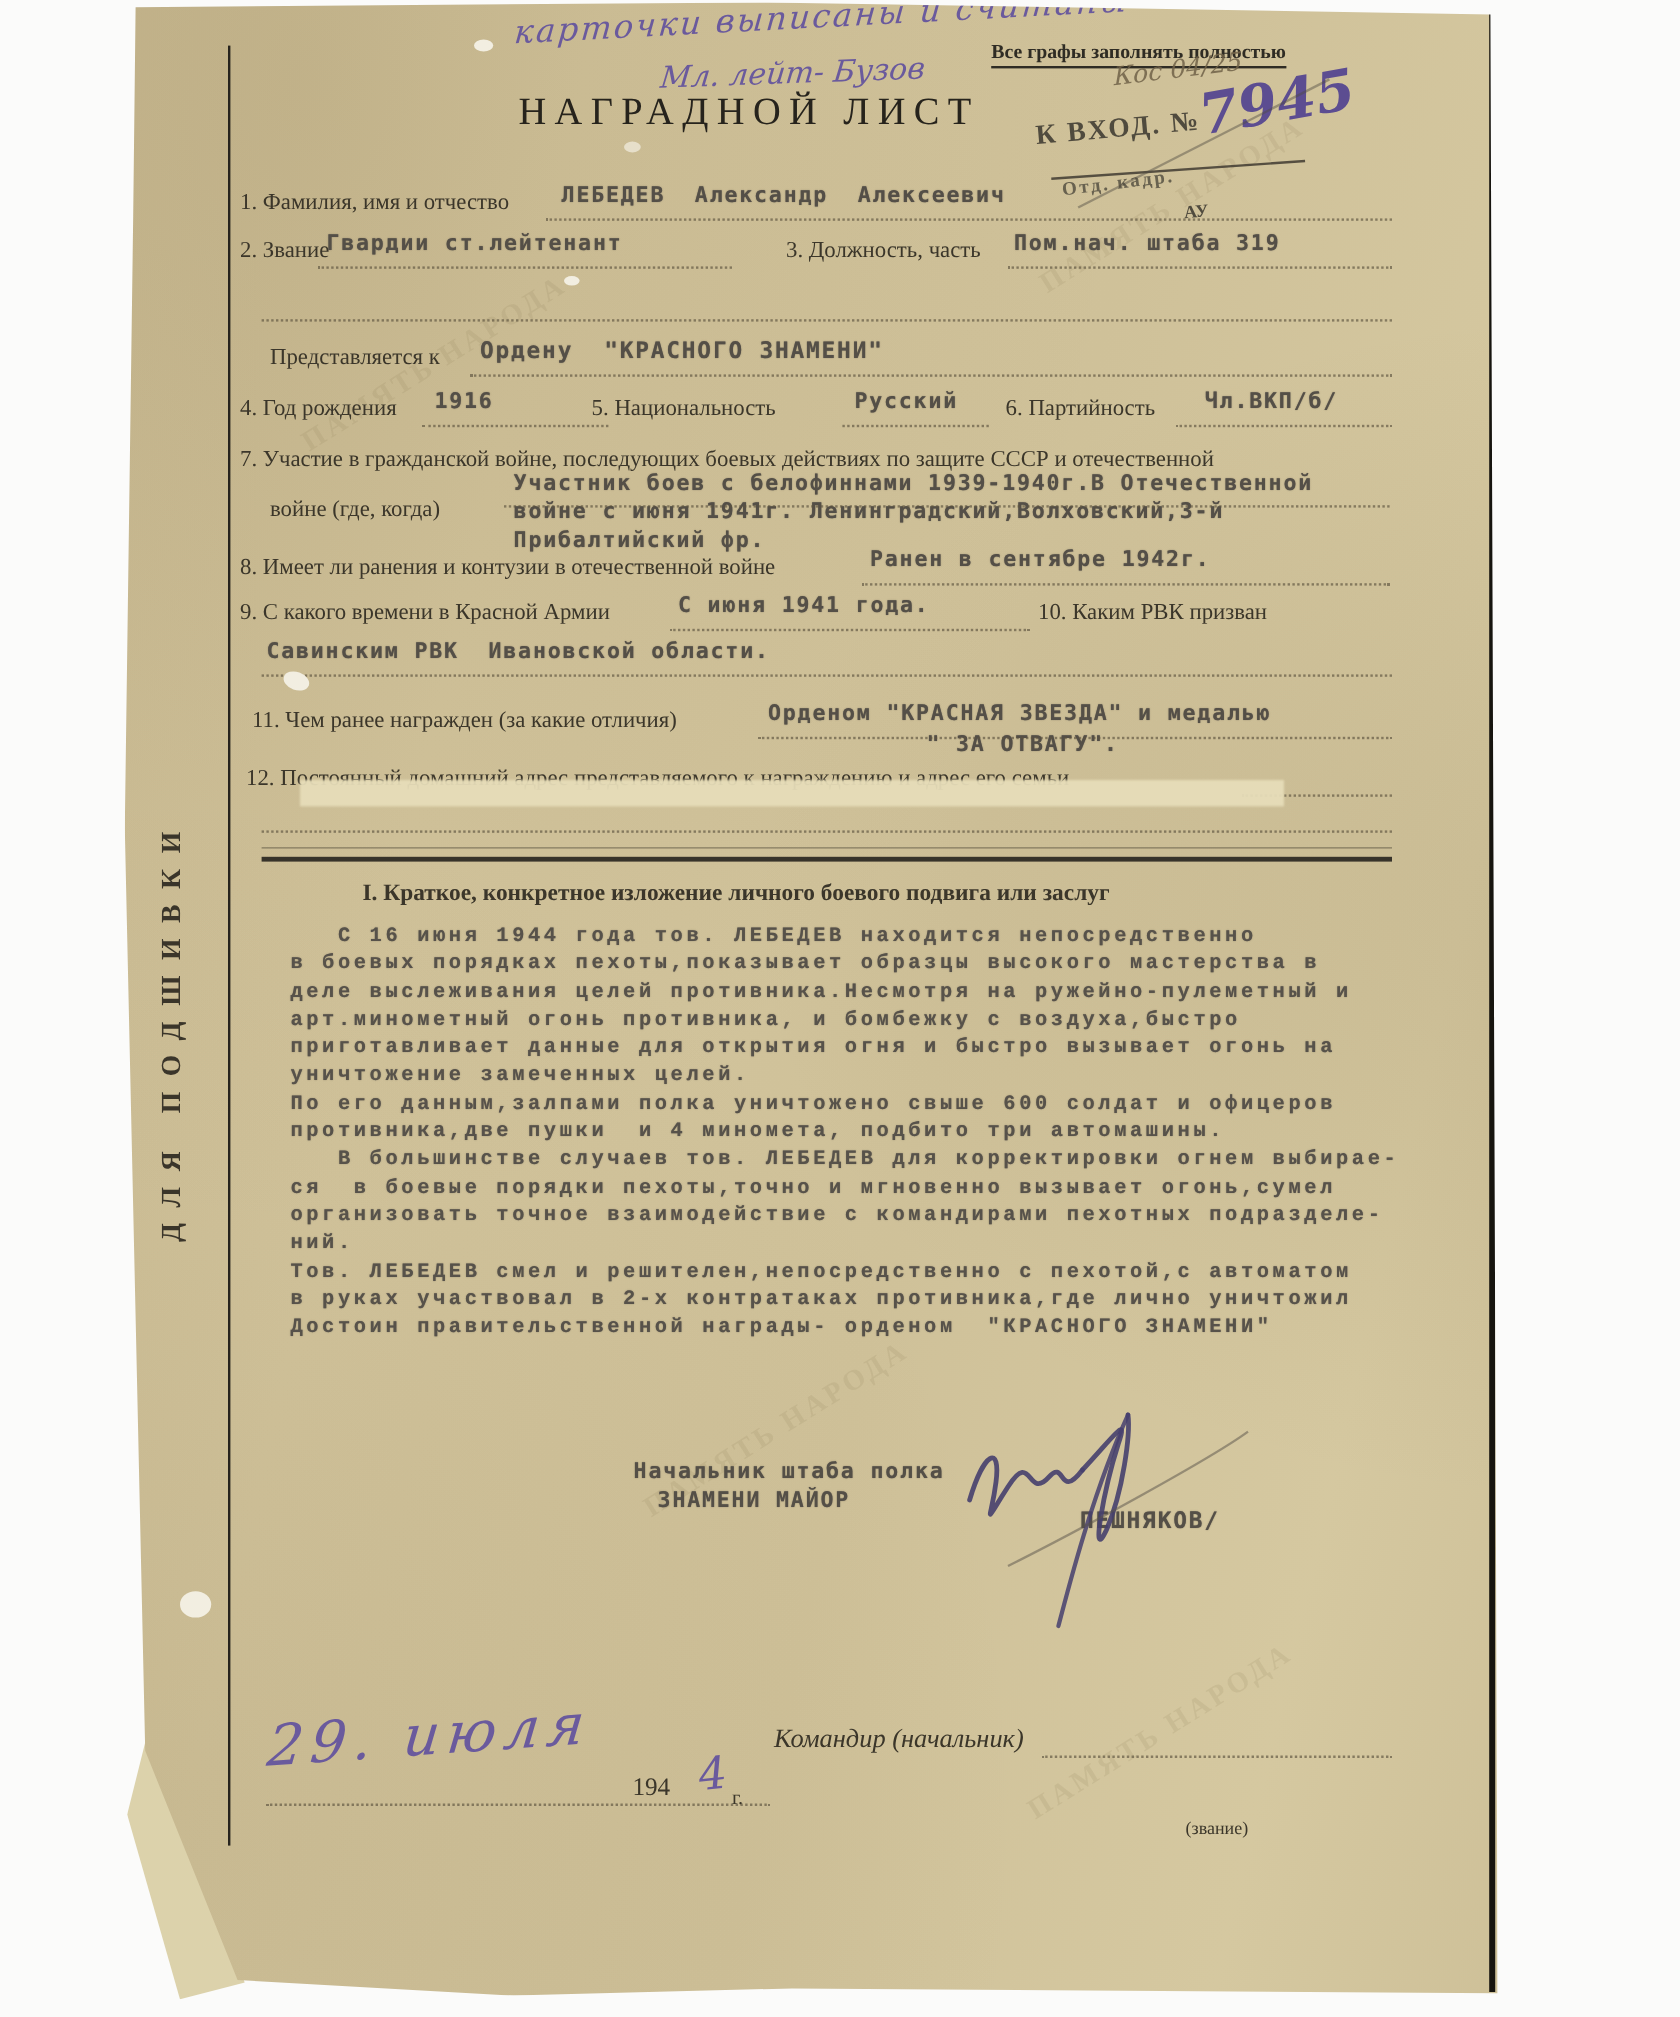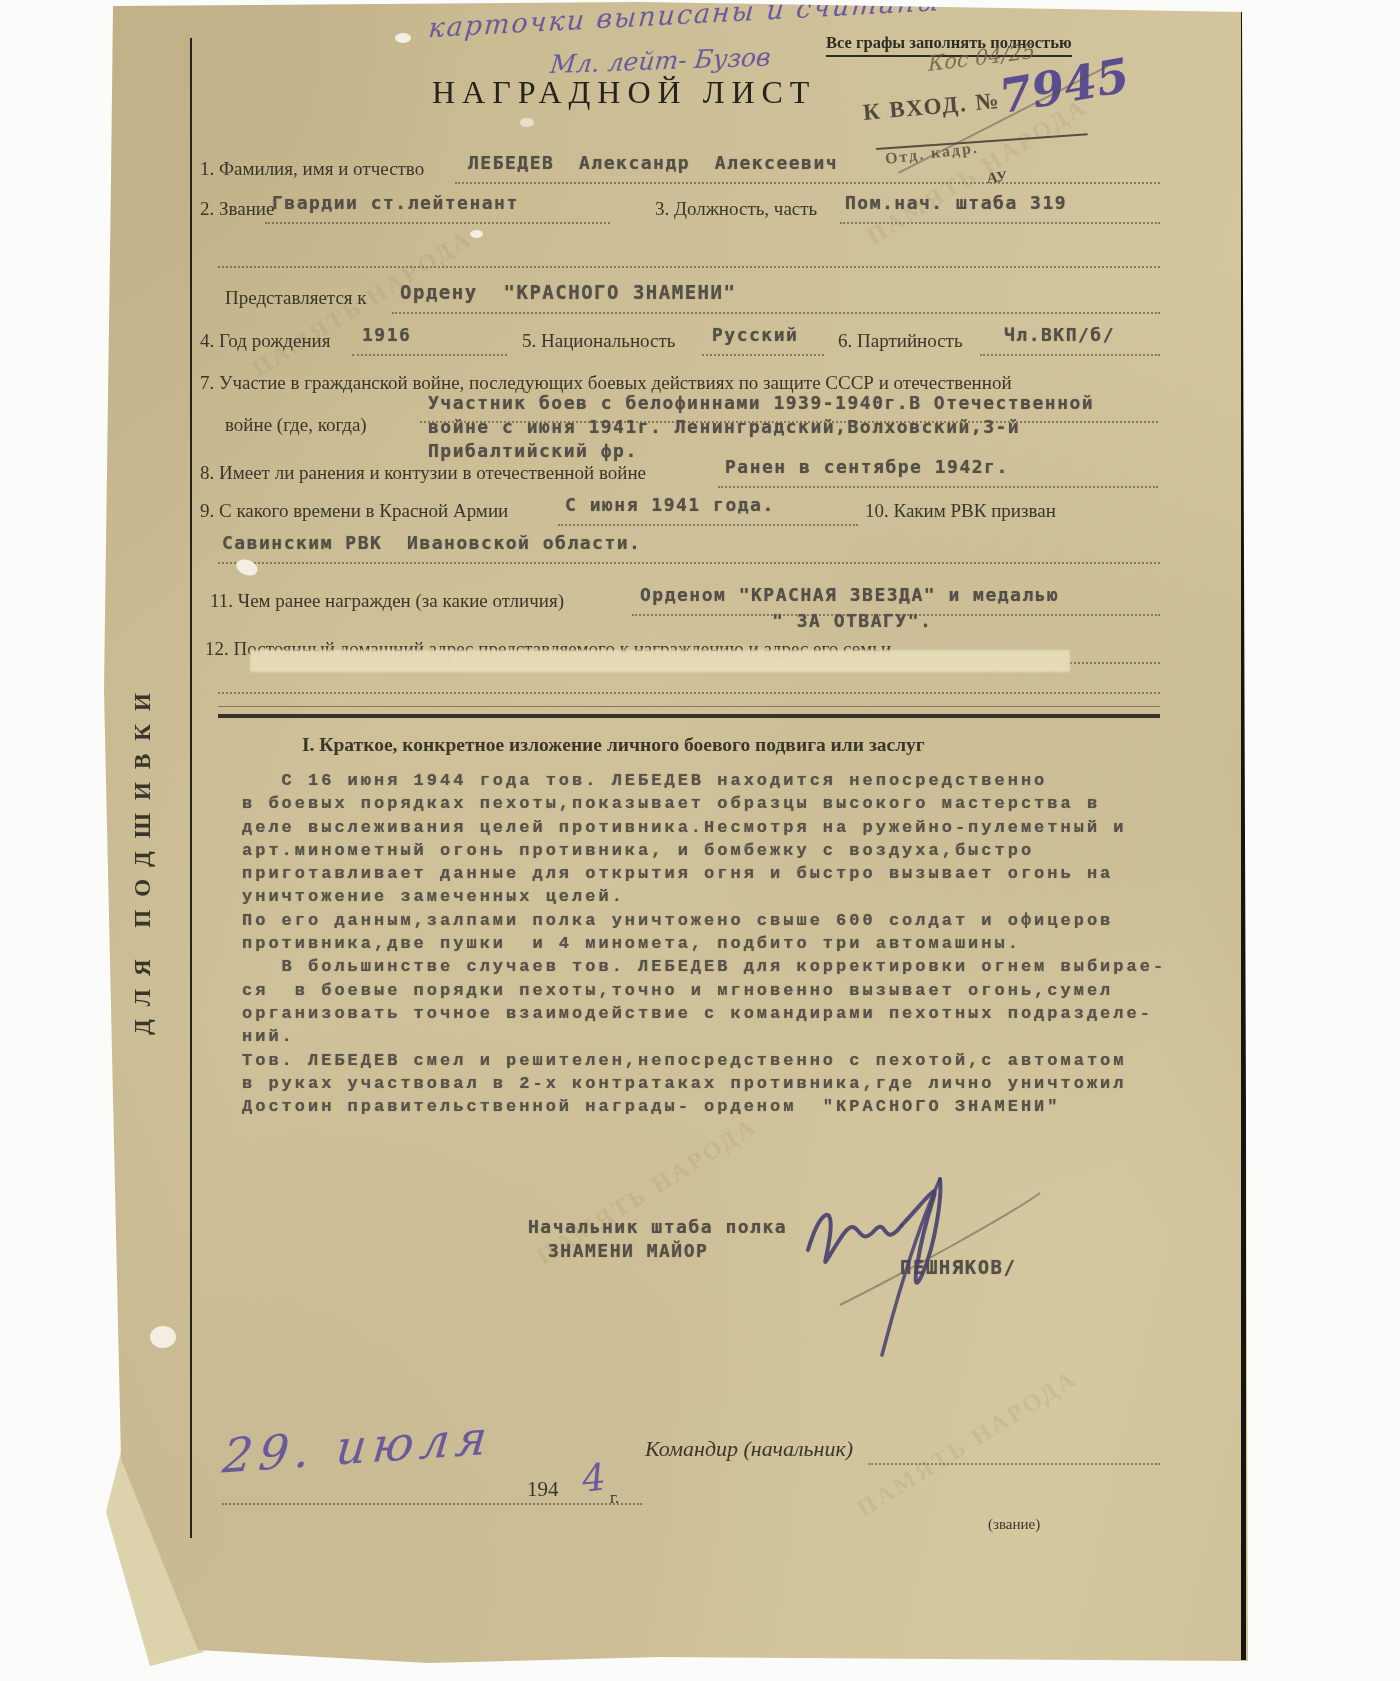--- a/index.html
+++ b/index.html
@@ -102,21 +102,21 @@
     <div class="dots" style="left:840px;top:222px;width:320px"></div>
     <div class="dots" style="left:218px;top:266px;width:942px"></div>
 
     <span class="lbl" style="left:225px;top:287px">Представляется к</span>
     <span class="tw" style="left:400px;top:281px;font-size:19px">Ордену  "КРАСНОГО ЗНАМЕНИ"</span>
     <div class="dots" style="left:392px;top:312px;width:768px"></div>
 
     <span class="lbl" style="left:200px;top:330px">4. Год рождения</span>
     <span class="tw" style="left:362px;top:324px">1916</span>
     <div class="dots" style="left:352px;top:354px;width:155px"></div>
-    <span class="lbl" style="left:522px;top:330px">5. Национальность</span>
+    <span class="lbl" style="left:493px;top:330px">5. Национальность</span>
     <span class="tw" style="left:712px;top:324px">Русский</span>
     <div class="dots" style="left:702px;top:354px;width:122px"></div>
     <span class="lbl" style="left:838px;top:330px">6. Партийность</span>
     <span class="tw" style="left:1004px;top:324px">Чл.ВКП/б/</span>
     <div class="dots" style="left:980px;top:354px;width:180px"></div>
 
     <span class="lbl" style="left:200px;top:372px">7. Участие в гражданской войне, последующих боевых действиях по защите СССР и отечественной</span>
     <span class="lbl" style="left:225px;top:414px">войне (где, когда)</span>
     <span class="tw" style="left:428px;top:392px">Участник боев с белофиннами 1939-1940г.В Отечественной</span>
     <span class="tw" style="left:428px;top:416px">войне с июня 1941г. Ленинградский,Волховский,3-й</span>

